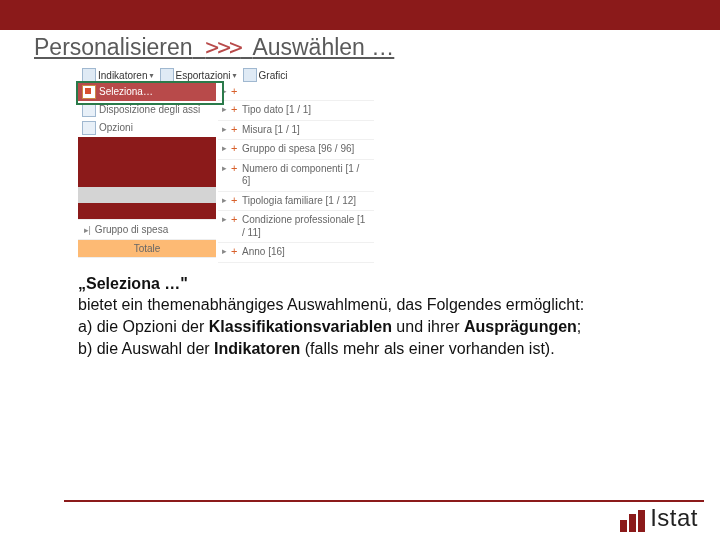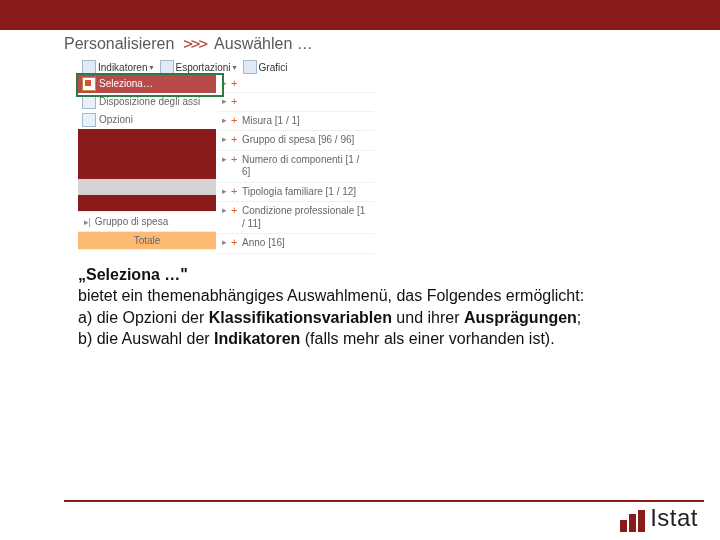--- a/index.html
+++ b/index.html
@@ -11,24 +11,25 @@
     background: #fff;
     position: relative;
     overflow: hidden;
   }
   .top-bar {
     width: 100%;
     height: 30px;
     background: #8b1a1a;
   }
   .heading {
-    font-size: 16px;
+    font-size: 23px;
     color: #5a5a5a;
-    padding: 4px 0 6px 64px;
+    padding: 4px 0 6px 34px;
     font-weight: 400;
+    text-decoration: underline;
   }
   .heading .sep {
     color: #b84a4a;
     font-family: monospace;
     font-weight: 400;
     letter-spacing: -2px;
   }
   .ui-panel {
     margin-left: 78px;
     position: relative;
@@ -276,20 +277,21 @@
     </div>
 
     <div class="col-right right-list">
       <div class="r-item">
         <span class="r-arrow">▸</span>
         <span class="r-plus">+</span>
       </div>
       <div class="r-item">
         <span class="r-arrow">▸</span>
         <span class="r-plus">+</span>
+        <span class="r-label">Tipo dato [1 / 1]</span>
       </div>
       <div class="r-item">
         <span class="r-arrow">▸</span>
         <span class="r-plus">+</span>
         <span class="r-label">Misura [1 / 1]</span>
       </div>
       <div class="r-item">
         <span class="r-arrow">▸</span>
         <span class="r-plus">+</span>
         <span class="r-label">Gruppo di spesa [96 / 96]</span>

